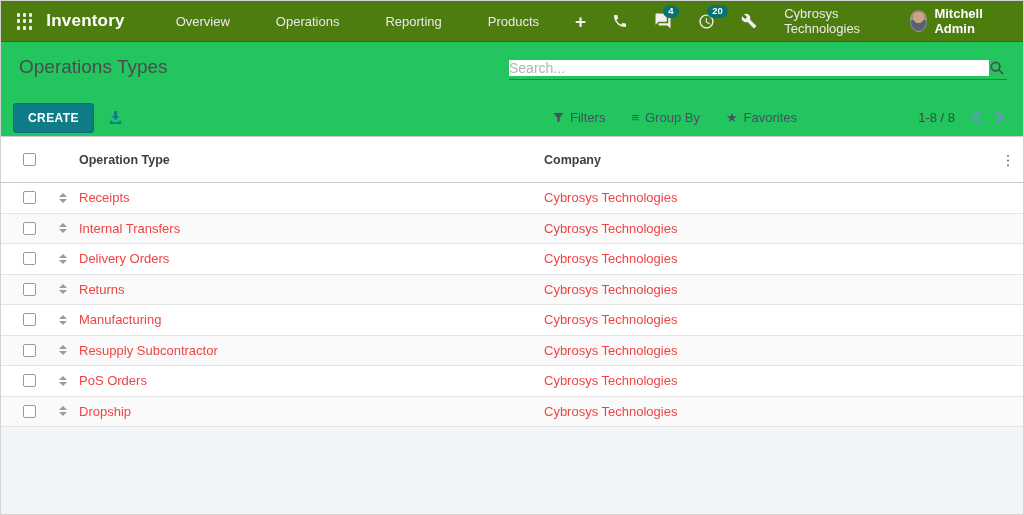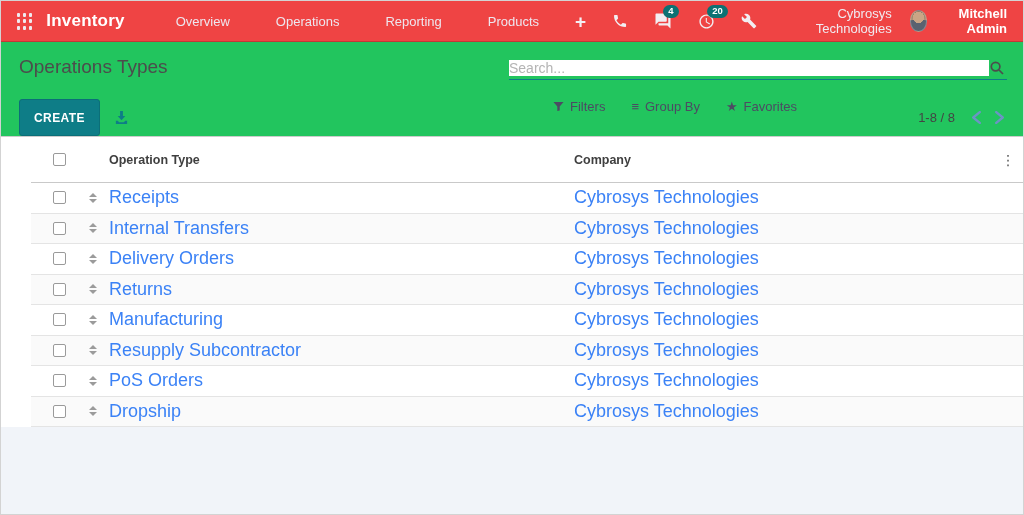--- a/index.html
+++ b/index.html
@@ -1,20 +1,20 @@
 <!DOCTYPE html>
 <html><head>
 <meta charset="utf-8">
 <style>
   * { margin:0; padding:0; box-sizing:border-box; }
   html,body { width:1024px; height:515px; font-family:"Liberation Sans", sans-serif; background:#fff; }
   .window { width:1024px; height:515px; border:1px solid #d3d3d3; display:flex; flex-direction:column; overflow:hidden; background:#fff; }
 
   
-  .navbar { height:41px; flex:0 0 41px; background:#ef4444; display:flex; align-items:center; color:#f2eff2; border-bottom:1px solid rgba(0,0,0,.18); padding:0 12px 0 14px;text-align:right; }
+  .navbar { height:41px; flex:0 0 41px; background:#4d7c0f; display:flex; align-items:center; color:#f2eff2; border-bottom:1px solid rgba(0,0,0,.18); padding:0 12px 0 14px; }
   .apps-grid { width:17px; height:17px; display:grid; grid-template-columns:repeat(3,1fr); gap:2.5px; margin:0 14px 0 2px; cursor:pointer; }
   .apps-grid i { background:#efeaef; border-radius:1px; }
   .brand { font-size:17px; font-weight:bold; color:#fff; margin-right:28px; letter-spacing:.2px; cursor:pointer; }
   .menu { display:flex; align-items:center; height:100%; }
   .menu a { font-size:13px; color:#eee6ee; padding:0 23px; height:100%; display:flex; align-items:center; cursor:pointer; text-decoration:none; }
   .systray { margin-left:auto; display:flex; align-items:center; gap:0; }
   .tray-item { position:relative; padding:0 13px; display:flex; align-items:center; cursor:pointer; height:41px; }
   .tray-item svg { display:block; }
   .plus-glyph { font-size:19px; font-weight:bold; color:#f4f0f4; line-height:1; }
   .badge { position:absolute; top:4px; left:22px; background:#0c7173; color:#fff; font-size:9.5px; font-weight:bold; border-radius:8px; padding:1.5px 5px; line-height:1.1; }
@@ -29,40 +29,40 @@
 
   
   .control-panel { background:#22c55e; flex:0 0 88px; padding:10px 0 0; }
   .cp-top { display:flex; align-items:flex-start; padding:0 16px 0 18px; height:40px; }
   .page-title { font-size:19px; font-weight:normal; color:#4c4c4c; margin-top:4px; }
   .searchbox { margin-left:auto; width:498px; display:flex; align-items:center; border-bottom:1px solid #0e7d87; padding-bottom:3px; margin-top:8px; }
   .searchbox input { flex:1; border:none; outline:none; font-size:14px; color:#4c4c4c; font-family:"Liberation Sans",sans-serif; }
   .searchbox input::placeholder { color:#b4b4b4; }
   .search-icon { flex:0 0 auto; margin-right:2px; cursor:pointer; }
 
-  .cp-bottom { display:flex; padding:7px 16px 0 18px; height:44px; }
+  .cp-bottom { display:flex; align-items:center; padding:7px 16px 0 12px; height:44px; }
   .btn-create { background:#0e7d87; color:#fff; border:1px solid #0b6f78; border-radius:3px; font-size:12px; font-weight:bold; letter-spacing:.4px; padding:7px 14px; cursor:pointer; font-family:"Liberation Sans",sans-serif; }
   .export-btn { margin-left:14px; cursor:pointer; display:flex; align-items:center; }
   .search-options { position:absolute; left:552px; display:flex; align-items:center; gap:26px; }
   .cp-bottom { position:relative; }
   .opt { display:flex; align-items:center; gap:6px; font-size:13px; color:#4c4c63; cursor:pointer; }
   .opt .glyph { font-size:13px; color:#4c4c63; line-height:1; }
   .pager { margin-left:auto; display:flex; align-items:center; gap:8px; }
   .pager-value { font-size:13px; color:#444; margin-right:6px; }
   .pager-btn { cursor:pointer; display:flex; align-items:center; padding:2px; }
 
   
   .list { flex:1; display:flex; flex-direction:column; border-top:1px solid #ccc; }
-  .lrow { display:grid; grid-template-columns:48px 28px 465px 1fr 30px; align-items:center;margin-left:30px; }
+  .lrow { display:grid; grid-template-columns:48px 28px 465px 1fr 30px; align-items:center; }
   .lhead { height:46px; background:#fff; border-bottom:1px solid #c9c9c9; }
   .lhead .col-label { font-size:12.5px; font-weight:bold; color:#3f3f3f; }
   .cb { width:13px; height:13px; border:1px solid #9a9a9a; border-radius:2px; background:#fff; margin-left:22px; cursor:pointer; }
   .body-row { height:30.5px; border-bottom:1px solid #e4e4e4; background:#fff; cursor:pointer; }
   .body-row:nth-child(odd) { background:#fafafa; }
-  .cell { font-size:18px; color:#3b82f6; padding-left:2px; overflow:hidden; white-space:nowrap; }
+  .cell { font-size:13px; color:#ef4444; padding-left:2px; overflow:hidden; white-space:nowrap; }
   .drag-handle { display:flex; flex-direction:column; align-items:center; gap:2px; cursor:grab; }
   .drag-handle .t-up { width:0; height:0; border-left:4px solid transparent; border-right:4px solid transparent; border-bottom:4.5px solid #9b9b9b; }
   .drag-handle .t-dn { width:0; height:0; border-left:4px solid transparent; border-right:4px solid transparent; border-top:4.5px solid #9b9b9b; }
   .kebab { font-size:14px; color:#555; text-align:center; cursor:pointer; line-height:1; }
   .list-after { flex:1; background:#f1f4f9; }
 </style>
 </head>
 <body>
 
 <div class="window">

